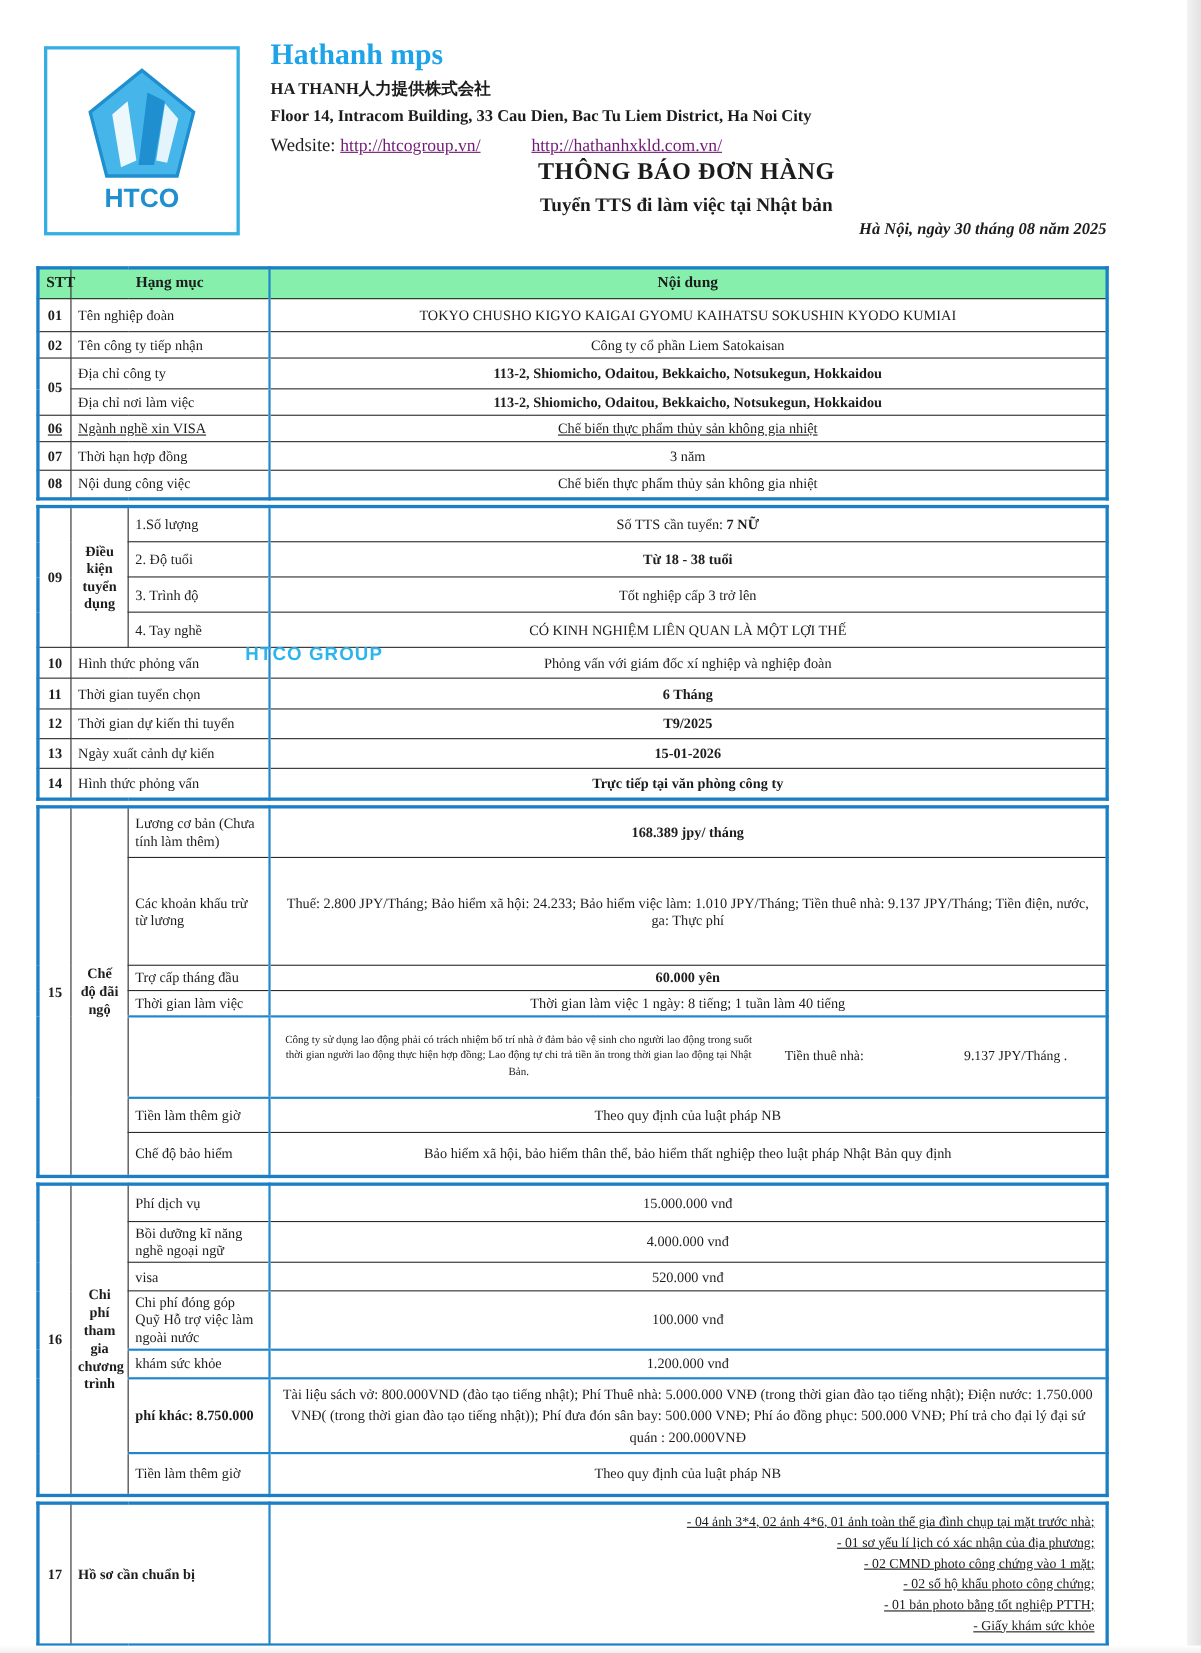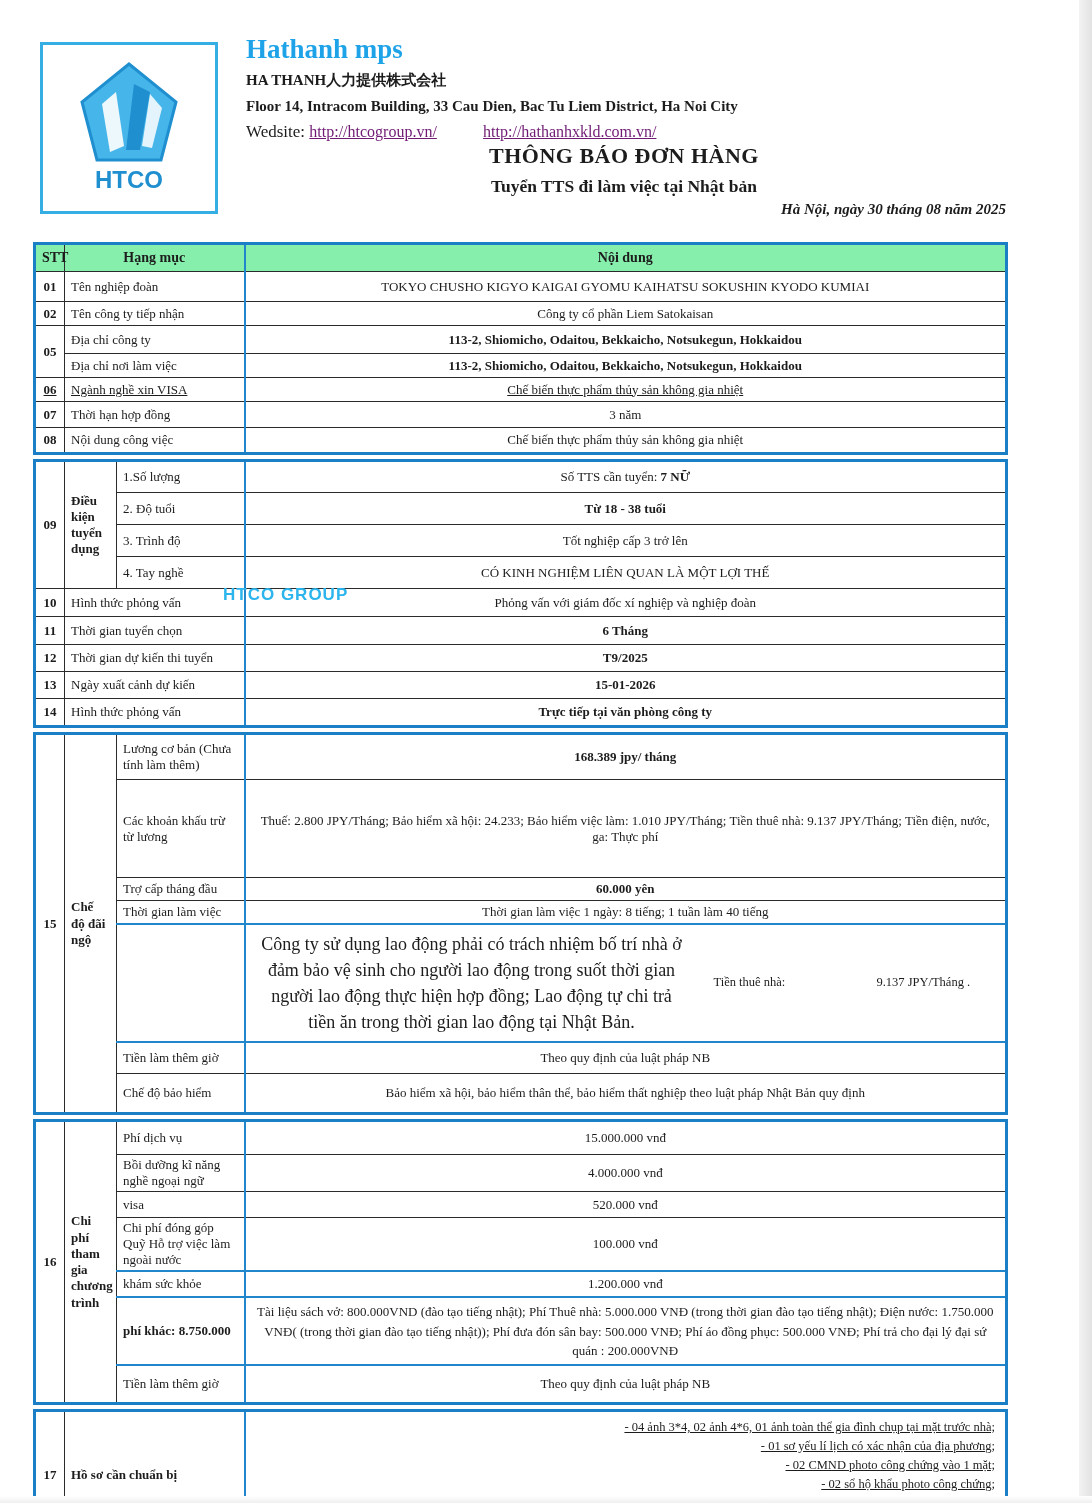--- a/index.html
+++ b/index.html
@@ -42,38 +42,38 @@
   
   .tbl-wrap{position:absolute;left:33px;top:242px;width:975px;}
   table.tbl{border-collapse:collapse;table-layout:fixed;width:975px;
             border:3px solid #1b7fc6;}
   table.tbl + table.tbl{margin-top:4px;}
   .tbl td,.tbl th{border:1.5px solid #2b2b2b;padding:2px 6px;
                   font-size:13px;vertical-align:middle;overflow:visible;}
   col.c-no{width:30px;} col.c-grp{width:52px;} col.c-sub{width:128px;} col.c-val{width:762px;}
   .no{font-weight:bold;text-align:center;font-size:13px;}
   .lbl{text-align:left;padding-left:7px;}
-  .grp{font-weight:bold;font-size:13.5px;padding:2px 2px;line-height:1.25;}
+  .grp{font-weight:bold;text-align:center;font-size:13.5px;padding:2px 2px;line-height:1.25;}
   .val{text-align:center;}
   .b{font-weight:bold;}
   .hdr th{font-weight:bold;font-size:14px;text-align:center;background:#86efac;}
   .hdr th.cat{text-align:center;}
   .blue-left{border-left:2.5px solid #2286cc !important;}
   .bb{border-bottom:2.5px solid #2286cc !important;}
   .small{font-size:11.5px;}
   .phikhac-val{font-size:12.5px;line-height:1.5;padding:4px 14px;}
   .docs-list{font-size:12.5px;text-align:right;line-height:1.52;padding:4px 4px;text-decoration:underline;}
   .pos-rel{position:relative;}
   .watermark{
     position:absolute;left:158px;top:-4px;z-index:3;white-space:nowrap;
     font-family:"Liberation Sans","DejaVu Sans",sans-serif;
     font-weight:bold;font-size:17px;color:#2cb5ec;letter-spacing:1px;
   }
   .housing-flex{display:flex;align-items:center;gap:8px;padding:4px 4px;}
-  .housing-note{width:432px;text-align:center;font-size:18px;line-height:1.45;}
+  .housing-note{width:432px;text-align:center;font-size:10px;line-height:1.45;}
   .rent-label{width:130px;text-align:left;font-size:12.5px;padding-left:18px;}
   .rent-value{flex:1;text-align:center;font-size:12.5px;}
   .logo-svg{display:block;}
 </style>
 </head>
 <body>
 
 <div class="logo-box">
   <svg class="logo-svg" width="130" height="140" viewBox="0 0 130 140">
     <polygon points="65,6 112,44 97,102 33,102 18,44" fill="#46b6ea" stroke="#1f8fd0" stroke-width="3"></polygon>

